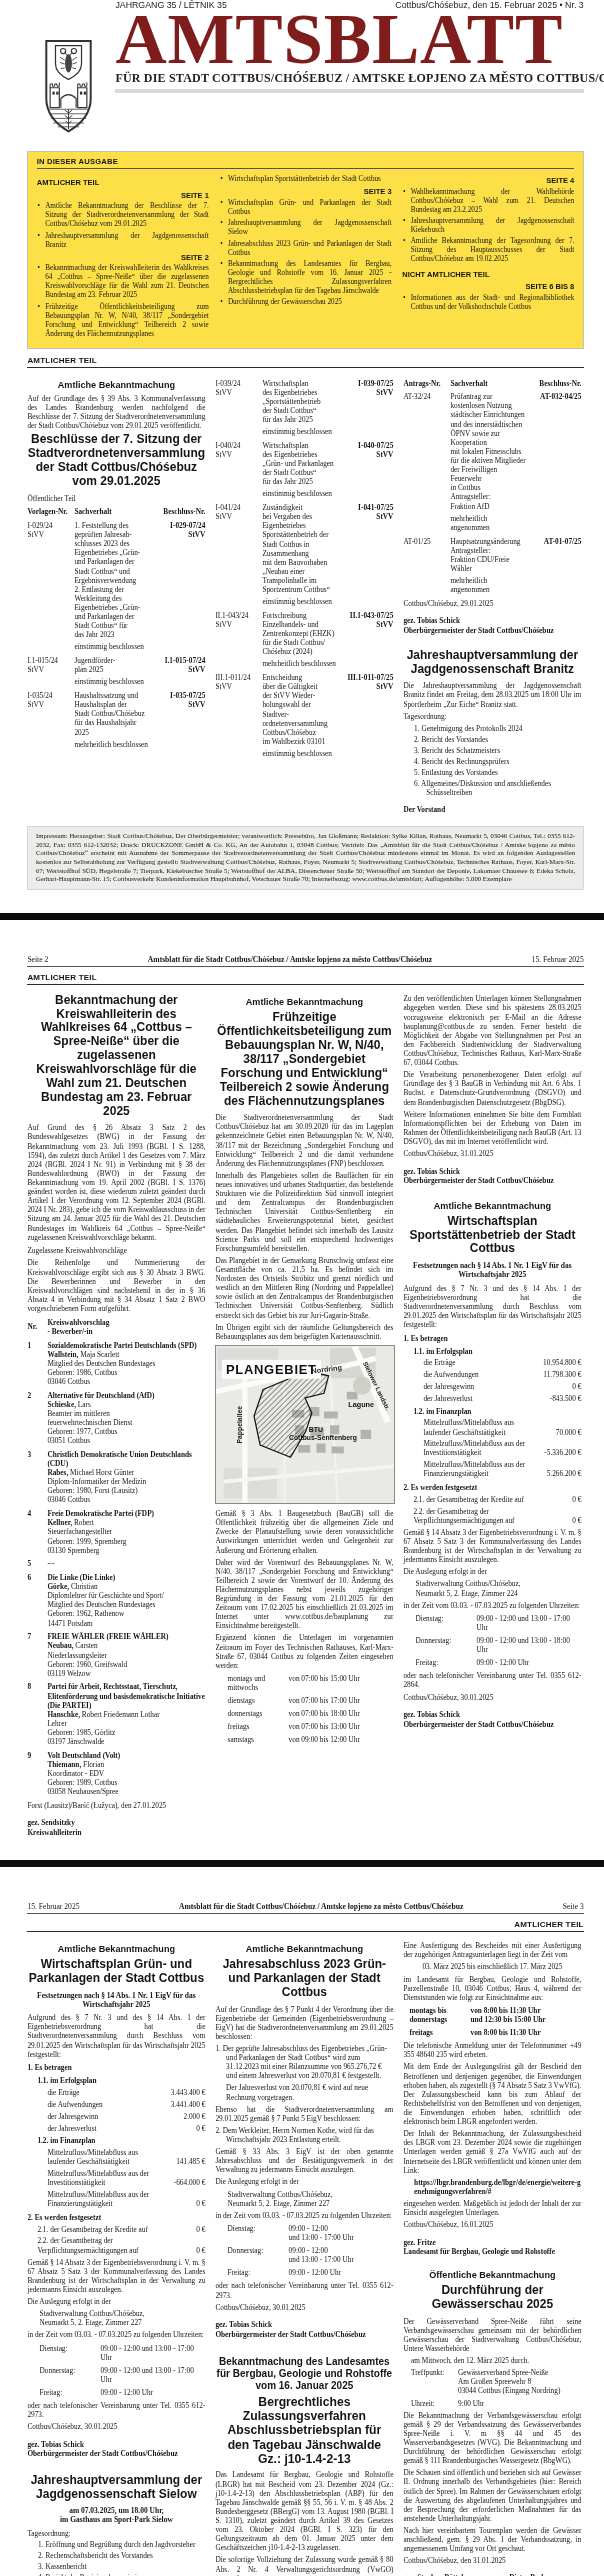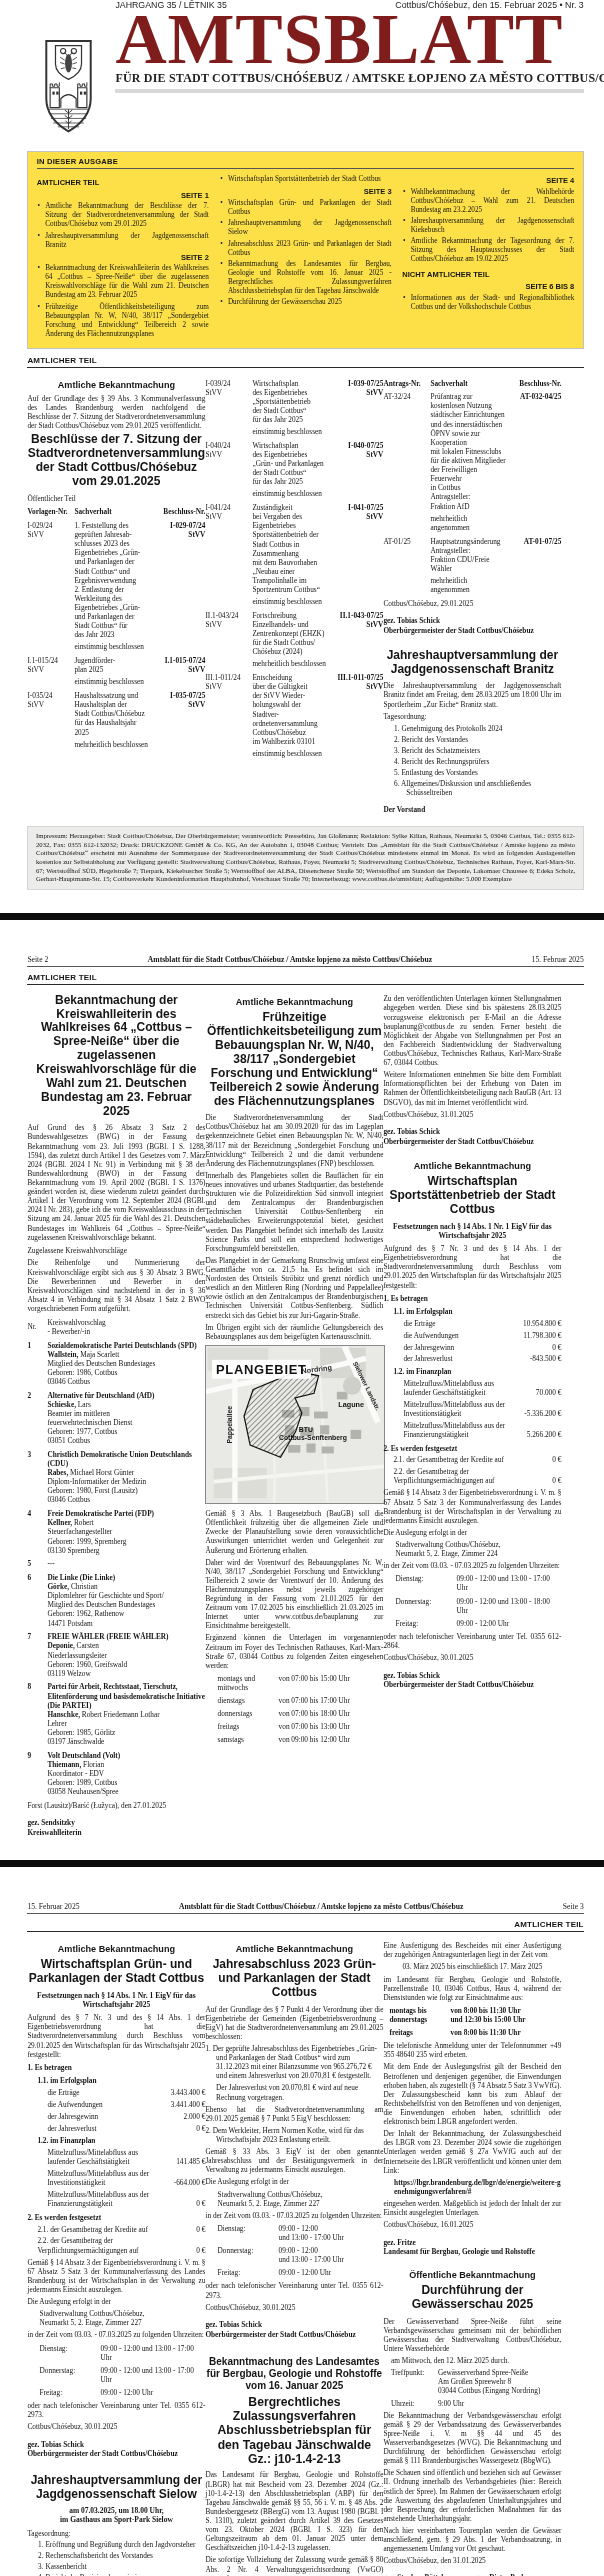--- a/index.html
+++ b/index.html
@@ -20,38 +20,38 @@
   .toc-cols{display:flex;gap:10.7px;margin-top:3.8px;}
   .toc-col{flex:1;font-size:7.2px;line-height:1.25;text-align:justify;}
   .t-header{font-family:"Liberation Sans",sans-serif;font-weight:bold;font-size:7.5px;margin:5.3px 0 1.5px;text-align:left;}
   .t-page{font-family:"Liberation Sans",sans-serif;font-weight:bold;font-size:7.5px;text-align:right;margin:3px 0 2.3px;}
   .t-item{position:relative;padding-left:8.4px;margin:2.3px 0;}
   .t-item::before{content:"•";position:absolute;left:0.8px;}
   
   .sec-label{font-family:"Liberation Sans",sans-serif;font-weight:bold;font-size:8px;letter-spacing:0.2px;padding:6.1px 0 2.3px;border-bottom:1.5px solid #2a2a2a;margin-bottom:6.1px;}
   .sec-label.right{text-align:right;border-bottom-width:0.8px;}
   
-  .cols{display:flex;align-items:flex-start;}
+  .cols{display:flex;gap:10px;align-items:flex-start;}
   .col{flex:0 0 178px;width:178px;font-size:7.3px;line-height:1.25;text-align:justify;}
   .col p{margin:3px 0;}
   .bighead{font-family:"Liberation Sans",sans-serif;font-weight:bold;font-size:12px;line-height:1.16;text-align:center;margin:2.3px 0 4.6px;}
   .medhead{font-family:"Liberation Sans",sans-serif;font-weight:bold;font-size:9.1px;line-height:1.2;text-align:center;margin:6.1px 0 3px;}
   .subcenter{font-weight:bold;text-align:center;font-size:7.5px;line-height:1.2;margin:1.5px 0 4.6px;}
   .bold{font-weight:normal;}
   .sig{font-weight:bold;margin-top:8.4px;line-height:1.3;}
   .pdate{margin-top:6.1px;}
   
   .rhead{display:grid;grid-template-columns:47px 1fr 55px;font-weight:bold;margin:4.6px 0 1.5px;}
   .rhead .c3{text-align:right;}
   .rrow{display:grid;grid-template-columns:47px 1fr 55px;margin:4.6px 0;}
   .rnr,.rtx{text-align:left;}
   .rtx .res{margin-top:3px;}
   .rbn{font-weight:bold;text-align:right;}
   
-  .listhead{display:flex;font-weight:normal;margin:4.6px 0 1.5px;align-items:center;}
+  .listhead{display:flex;font-weight:bold;margin:4.6px 0 1.5px;align-items:center;}
   .listhead .n{width:20px;}
   .cand{display:flex;margin:4.6px 0;text-align:left;}
   .cand .n{width:20px;font-weight:bold;flex:0 0 20px;}
   .cand .party{font-weight:bold;}
   .cand .sur{font-weight:bold;}
   
   .agenda{margin:2.3px 0 2.3px 10.7px;text-align:left;}
   .aitem{padding-left:12.2px;text-indent:-12.2px;margin:1.9px 0;}
   
   .s1{font-weight:bold;margin:4.6px 0 1.5px;}
@@ -444,21 +444,21 @@
               <div class="pre">Diplomlehrer für Geschichte und Sport/
 Mitglied des Deutschen Bundestages
 Geboren: 1962, Rathenow
 14471 Potsdam</div>
             </div>
           </div>
           <div class="cand">
             <div class="n">7</div>
             <div class="b">
               <div class="party">FREIE WÄHLER (FREIE WÄHLER)</div>
-              <div><span class="sur">Deponie,</span><span> Carsten</span></div>
+              <div><span class="sur">Neubau,</span><span> Carsten</span></div>
               <div class="pre">Niederlassungsleiter
 Geboren: 1960, Greifswald
 03119 Welzow</div>
             </div>
           </div>
           <div class="cand">
             <div class="n">8</div>
             <div class="b">
               <div class="party">Partei für Arbeit, Rechtsstaat, Tierschutz, Elitenförderung und basisdemokratische Initiative (Die PARTEI)</div>
               <div><span class="sur">Hanschke,</span><span> Robert Friedemann Lothar</span></div>
@@ -560,20 +560,21 @@
             <div class="hday pre">samstags</div>
             <div class="htime pre">von 09:00 bis 12:00 Uhr</div>
           </div>
         </div>
     </div>
 
     <div class="col">
       <p><span>Zu den veröffentlichten Unterlagen können Stellungnahmen abgegeben werden. Diese sind bis spätestens 28.03.2025 vorzugsweise elektronisch per E-Mail an die Adresse </span><span class="bold">bauplanung@cottbus.de</span><span> zu senden. Ferner besteht die Möglichkeit der Abgabe von Stellungnahmen per Post an den Fachbereich Stadtentwicklung der Stadtverwaltung Cottbus/Chóśebuz, Technisches Rathaus, Karl-Marx-Straße 67, 03044 Cottbus.</span></p>
       <div>
 
+      <p>Die Verarbeitung personenbezogener Daten erfolgt auf Grundlage des § 3 BauGB in Verbindung mit Art. 6 Abs. 1 Buchst. e Datenschutz-Grundverordnung (DSGVO) und dem Brandenburgischen Datenschutzgesetz (BbgDSG).</p>
           <p>Weitere Informationen entnehmen Sie bitte dem Formblatt Informationspflichten bei der Erhebung von Daten im Rahmen der Öffentlichkeitsbeteiligung nach BauGB (Art. 13 DSGVO), das mit im Internet veröffentlicht wird.</p>
         </div>
       <p class="pdate">Cottbus/Chóśebuz, 31.01.2025</p>
       <div class="sig">
         <div>gez. Tobias Schick</div>
         <div>Oberbürgermeister der Stadt Cottbus/Chóśebuz</div>
       </div>
       <div class="medhead" style="margin-top:15.2px;">Amtliche Bekanntmachung</div>
       <div class="bighead">Wirtschaftsplan Sportstättenbetrieb der Stadt Cottbus</div>
       <div class="subcenter">Festsetzungen nach § 14 Abs. 1 Nr. 1 EigV für das Wirtschaftsjahr 2025</div>

